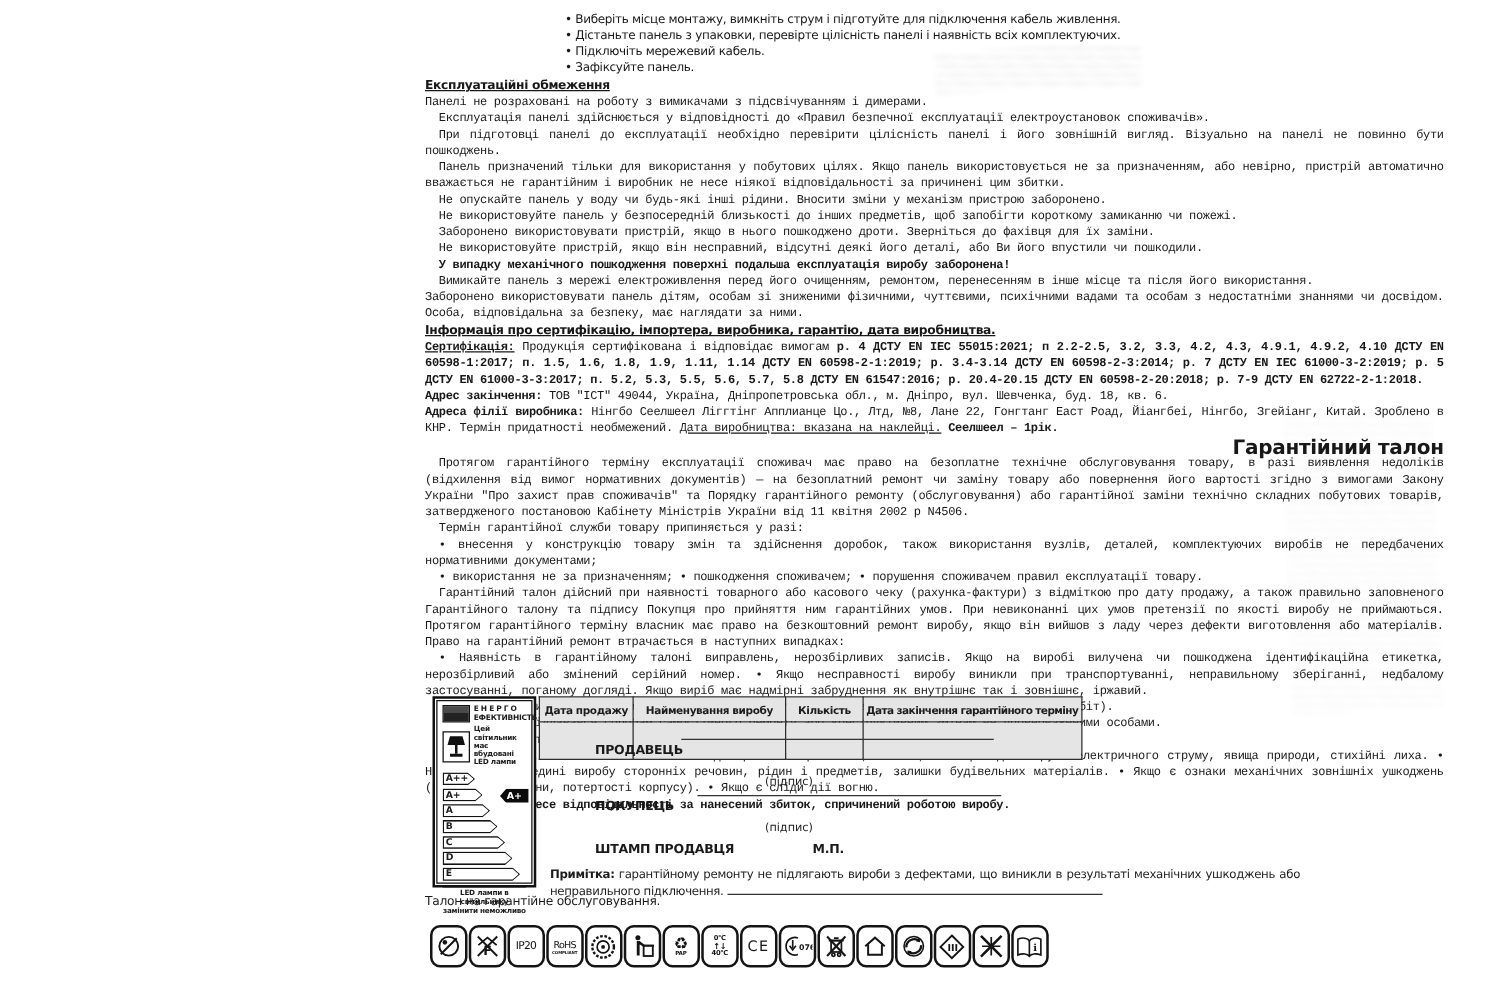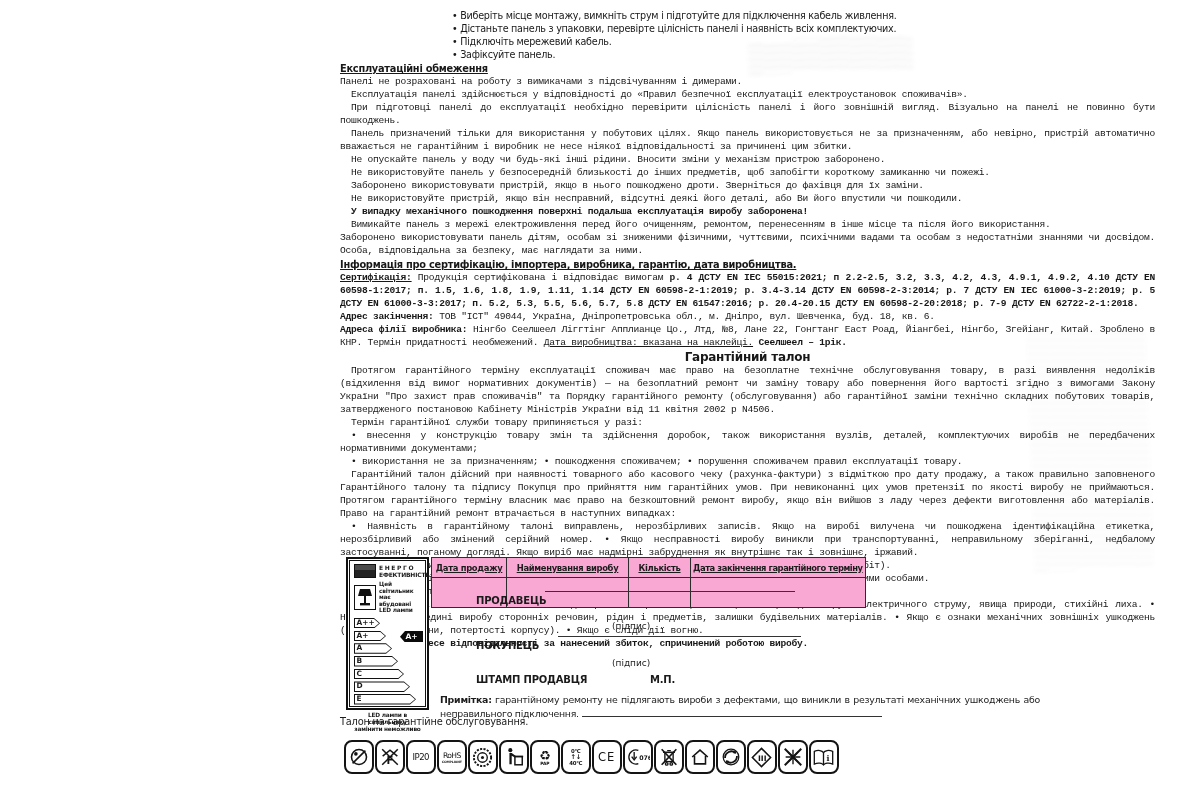--- a/index.html
+++ b/index.html
@@ -12,26 +12,26 @@
     repeating-linear-gradient(2deg,#6a6a6a 0 2px,transparent 2px 7px); transform:rotate(-2deg); }
 
   
   .content { position:absolute; left:340px; top:9px; width:815px;
     font-size:9.6px; letter-spacing:-0.25px; line-height:13px; color:#181818; }
   .content p { text-align:justify;font-family:Liberation Mono, monospace; }
   .ind { text-indent:11px; }
   .b { font-weight:bold; }
   .u { text-decoration:underline; }
   .sec-head { font-size:9.8px; font-weight:bold; text-decoration:underline; margin-top:1px; }
-  .center-head { text-align:center; font-weight:bold; font-size:12px; margin-top:2px; }
+  .center-head { text-align:right; font-weight:bold; font-size:16px; margin-top:2px; }
   ul.top-bullets { list-style:none; margin-left:112px; }
 
   
   .wtable { position:absolute; left:431px; top:557px; border-collapse:collapse; table-layout:fixed; }
-  .wtable td,.wtable th { border:1.5px solid #2c2c2c; background:#f9a8d4;text-decoration:underline; }
+  .wtable td,.wtable th { border:1.5px solid #2c2c2c; background:#e5e5e5; }
   .wtable th { font-size:8.4px; letter-spacing:-0.3px; font-weight:bold; white-space:nowrap; overflow:hidden; height:20px; padding:0 2px; }
   .wtable td { height:30px; }
 
   
   .flabel { position:absolute; font-size:10px; font-weight:bold; letter-spacing:-0.2px; color:#1a1a1a; }
   .fline { position:absolute; border-bottom:1.2px solid #333; }
   .fsig { position:absolute; font-size:9px; color:#222; }
   .note { position:absolute; left:440px; top:693px; width:600px; font-size:9.4px; letter-spacing:-0.25px; line-height:14px; text-align:justify; }
   .footer-line { position:absolute; left:340px; top:716px; font-size:9.8px; letter-spacing:-0.2px; }
 

